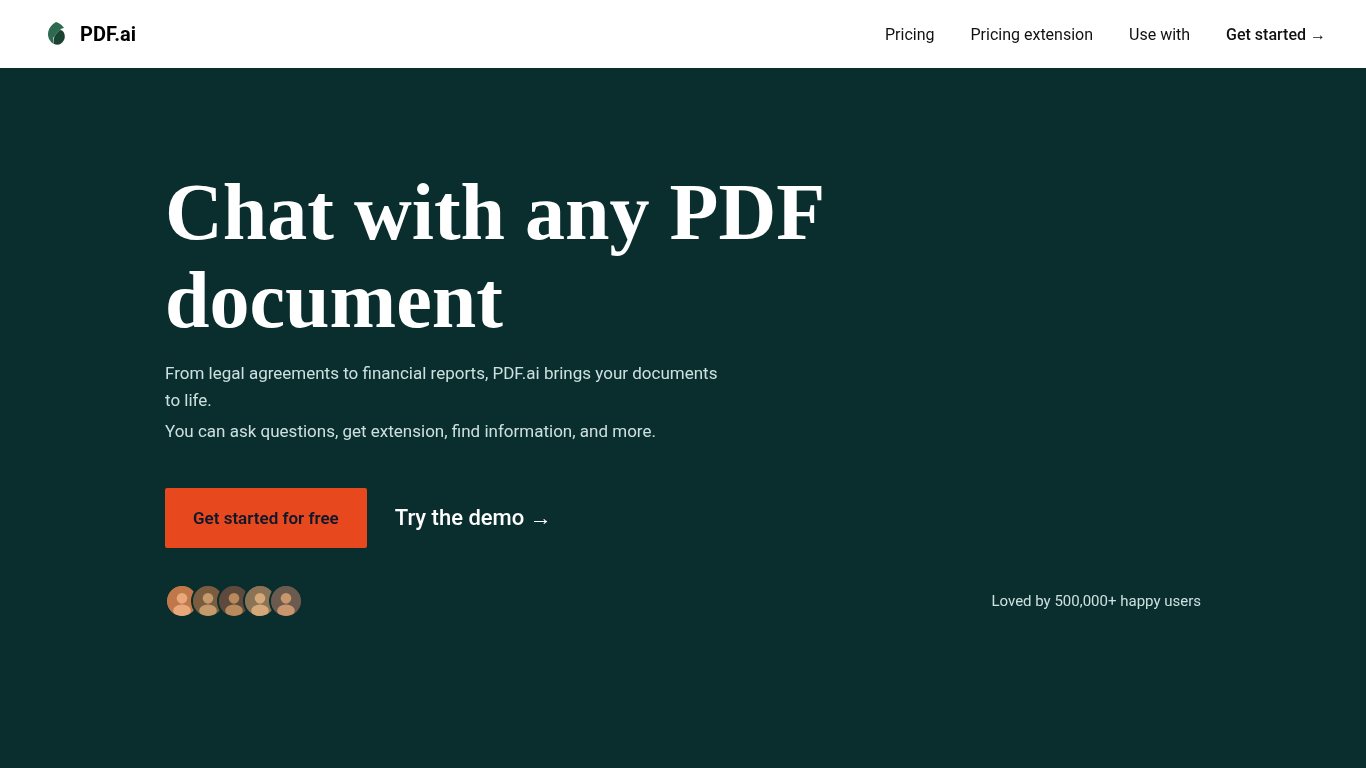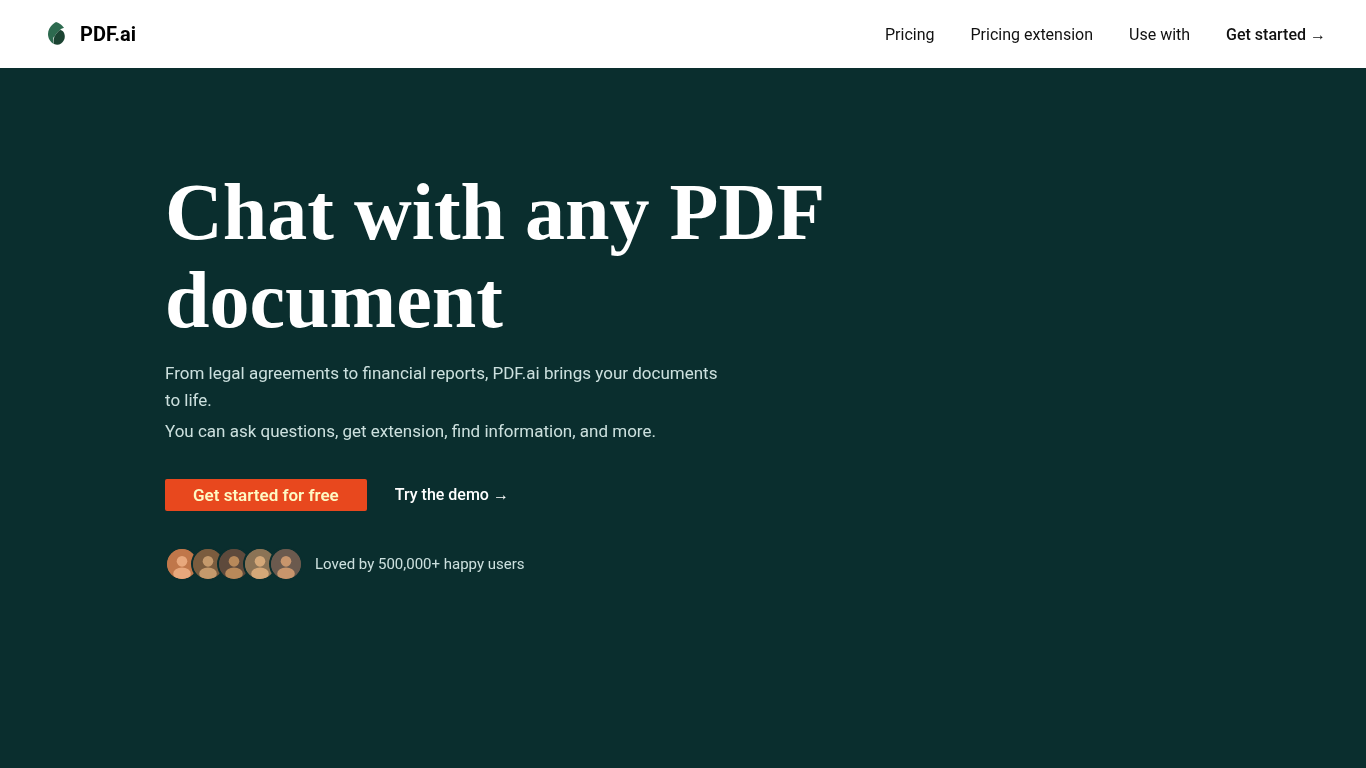--- a/index.html
+++ b/index.html
@@ -87,62 +87,63 @@
       max-width: 760px;
       margin-bottom: 16px;
       font-family: Georgia, 'Times New Roman', serif;
     }
 
     .hero-subtitle {
       font-size: 17px;
       line-height: 1.6;
       color: #cce0de;
       max-width: 560px;
-      margin-bottom: 33px;
+      margin-bottom: 42px;
     }
 
     .hero-subtitle p {
       margin-bottom: 4px;
     }
 
     .cta-row {
       display: flex;
       align-items: center;
       gap: 28px;
       margin-bottom: 36px;
     }
 
     .btn-primary {
       background-color: #e8481e;
-      color: #fef9c3;
+      color: #0f172a;
       border: none;
-      padding: 6px 28px;
+      padding: 20px 28px;
       font-size: 17px;
       font-weight: 600;
       border-radius: 2px;
       cursor: pointer;
       text-decoration: none;
       display: inline-block;
     }
 
     .btn-demo {
       color: #ffffff;
-      font-size: 16px;
+      font-size: 22px;
       font-weight: 500;
       text-decoration: none;
       display: flex;
       align-items: center;
       gap: 6px;
       cursor: pointer;
     }
 
     .social-proof {
       display: flex;
       align-items: center;
       gap: 12px;
+      justify-content: space-between;
     }
 
     .avatars {
       display: flex;
       align-items: center;
     }
 
     .avatar {
       width: 34px;
       height: 34px;

